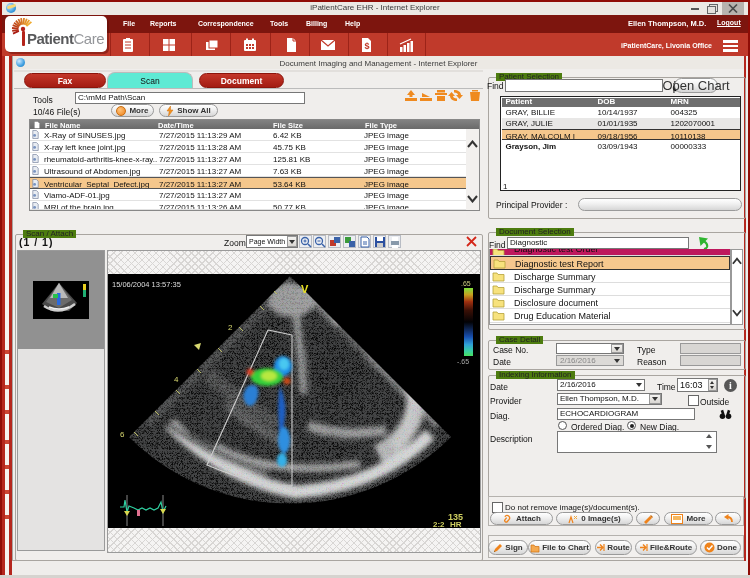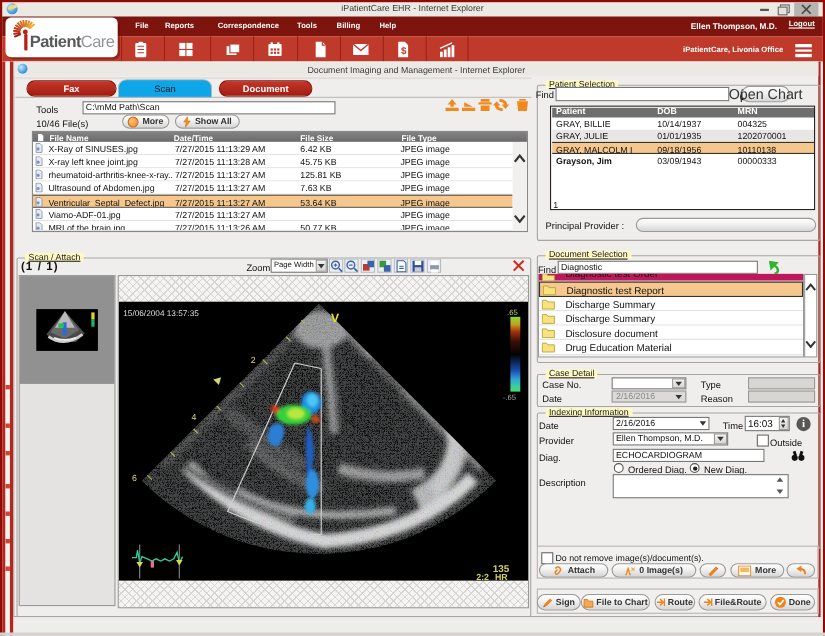--- a/index.html
+++ b/index.html
@@ -1,17 +1,17 @@
 <!DOCTYPE html>
 <html><head><meta charset="utf-8"><style>
 html,body{margin:0;padding:0;width:750px;height:578px;overflow:hidden;background:#efedeb;font-family:"Liberation Sans",sans-serif;}
 .abs{position:absolute;}
 .pill{position:absolute;border:1px solid #9a9a9a;border-radius:8px;background:linear-gradient(#ffffff,#f0f0f0 45%,#d6d6d6);font-weight:bold;color:#333;display:flex;align-items:center;justify-content:center;font-size:8px;box-sizing:border-box;white-space:nowrap;}
 .fsbox{position:absolute;border:1px solid #a9a5a0;border-radius:2px;}
-.fslbl{position:absolute;background:#fef9c3;font-size:8px;color:#222;padding:0 3px;line-height:8px;white-space:nowrap;text-decoration:underline;}
+.fslbl{position:absolute;background:#4d7c0f;font-size:8px;color:#222;padding:0 3px;line-height:8px;white-space:nowrap;}
 .lbl{position:absolute;font-size:8.5px;color:#111;white-space:nowrap;}
 .inp{position:absolute;background:#fff;border:1px solid #777;box-sizing:border-box;font-size:8px;color:#111;padding:0 2px;white-space:nowrap;overflow:hidden;}
 .ddb{position:absolute;background:linear-gradient(#f4f3f1,#d9d6d2);border:1px solid #999;box-sizing:border-box;}
 .tri{position:absolute;width:0;height:0;border-left:3px solid transparent;border-right:3px solid transparent;border-top:4px solid #333;}
 .chu{position:absolute;width:0;height:0;border-left:3.5px solid transparent;border-right:3.5px solid transparent;border-bottom:4.5px solid #555;}
 .chd{position:absolute;width:0;height:0;border-left:3.5px solid transparent;border-right:3.5px solid transparent;border-top:4.5px solid #555;}
 </style></head>
 <body>
 
 <div class="abs" style="left:0;top:0;width:750px;height:15px;background:#ece9e4;border-top:2px solid #8f0c06;box-sizing:border-box;"></div>
@@ -141,21 +141,21 @@
 <div class="abs" style="left:0px;top:575px;width:750px;height:3px;background:#d6d3cf;"></div>
 
 <div class="abs" style="left:12px;top:56px;width:733px;height:505px;background:#f0eeec;border:1px solid #a9a5a0;box-sizing:border-box;"></div>
 <div class="abs" style="left:744px;top:56px;width:2px;height:505px;background:#b5271e;"></div>
 <div class="abs" style="left:13px;top:56px;width:731px;height:13px;background:#ece9e4;"></div>
 <div class="abs" style="left:16px;top:58px;width:9px;height:9px;border-radius:5px;background:radial-gradient(circle at 35% 35%,#cfe8ff,#3f9fe0 60%,#1a6fb0);"></div>
 <div class="abs" style="left:13px;top:59px;width:731px;height:11px;text-align:center;font-size:8px;color:#3a3a3a;">Document Imaging and Management - Internet Explorer</div>
 
 <div class="abs" style="left:14px;top:70px;width:469px;height:2px;background:#e2dfdc;"></div>
 <div class="abs" style="left:24px;top:73px;width:82px;height:15px;background:linear-gradient(#c4372a,#a31c12);border:1px solid #8c150c;border-radius:8px;color:#fff;font-size:8.5px;font-weight:bold;text-align:center;line-height:14px;box-sizing:border-box;">Fax</div>
-<div class="abs" style="left:107px;top:72px;width:86px;height:17px;background:#0ea5e9;border:1px solid #bbb;border-bottom:none;border-radius:8px 8px 0 0;color:#111;font-size:8.5px;text-align:center;line-height:16px;box-sizing:border-box;">Scan</div>
+<div class="abs" style="left:107px;top:72px;width:86px;height:17px;background:#5eead4;border:1px solid #bbb;border-bottom:none;border-radius:8px 8px 0 0;color:#111;font-size:8.5px;text-align:center;line-height:16px;box-sizing:border-box;">Scan</div>
 <div class="abs" style="left:199px;top:73px;width:85px;height:15px;background:linear-gradient(#c4372a,#a31c12);border:1px solid #8c150c;border-radius:8px;color:#fff;font-size:8.5px;font-weight:bold;text-align:center;line-height:14px;box-sizing:border-box;">Document</div>
 <div class="abs" style="left:14px;top:88px;width:469px;height:1px;background:#bbb;"></div>
 
 <div class="lbl" style="left:33px;top:95px;">Tools</div>
 <div class="inp" style="left:75px;top:92px;width:230px;height:12px;line-height:10px;">C:\mMd Path\Scan</div>
 <div class="pill" style="left:351px;top:90px;width:46px;height:12px;font-weight:normal;margin-top:36px;">Browse</div>
 <svg class="abs" style="left:404px;top:90px;" width="76" height="12" viewBox="0 0 76 12">
     <g fill="#ef8a1f">
       <path d="M1,8 L13,8 L13,11 L1,11 Z M7,0 L11,5 L8.5,5 L8.5,7 L5.5,7 L5.5,5 L3,5 Z"></path>
       <path d="M16,8 L28,8 L28,11 L16,11 Z M18,3 L26,7 L18,7 Z"></path>

